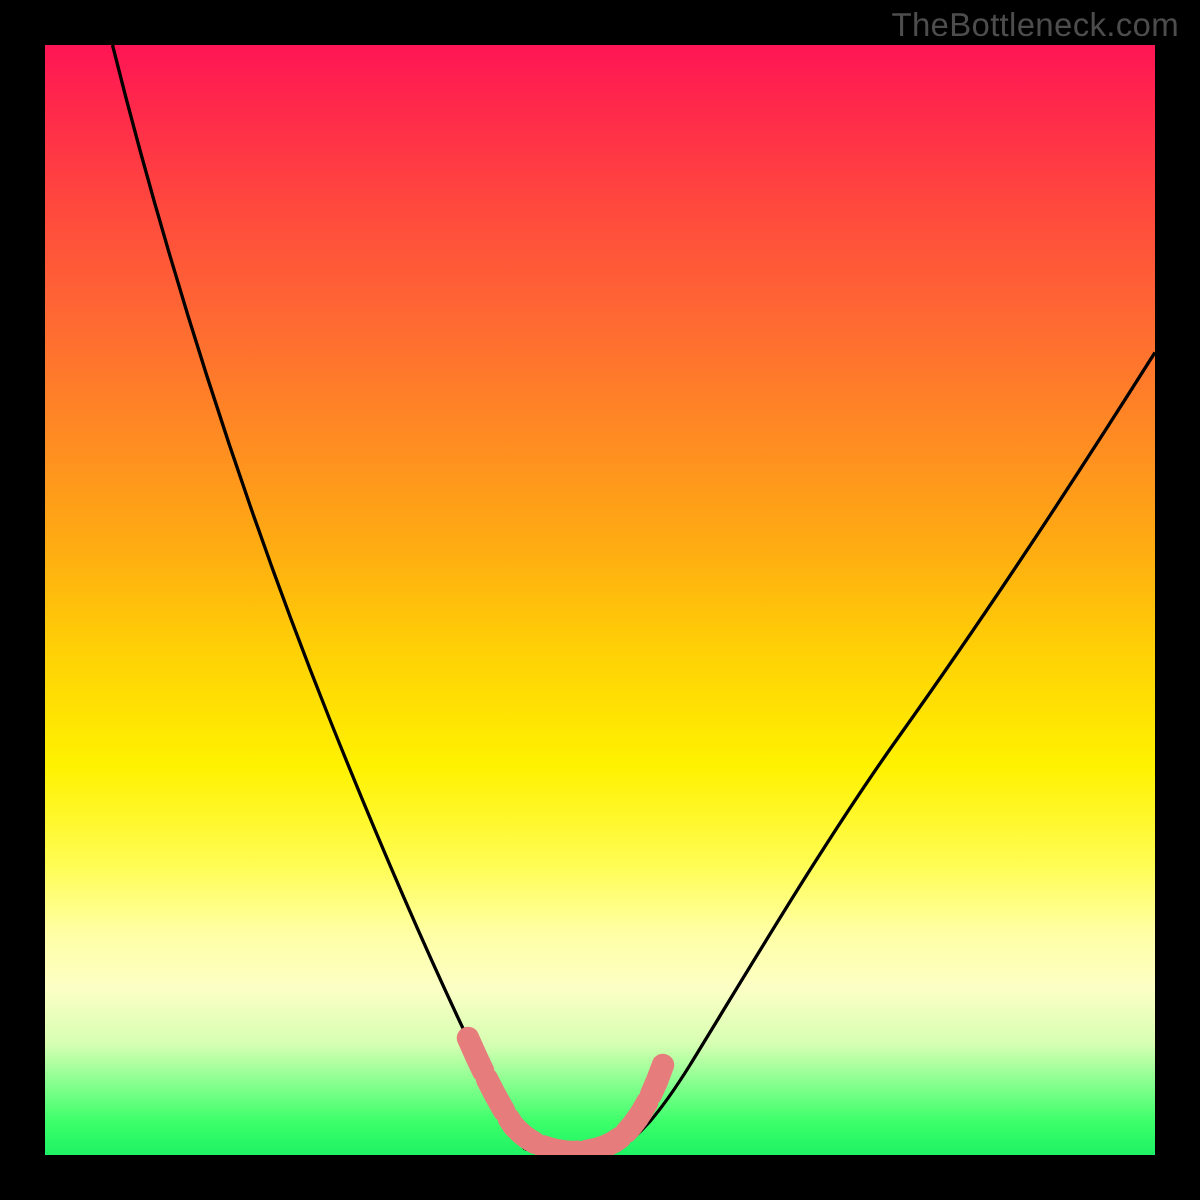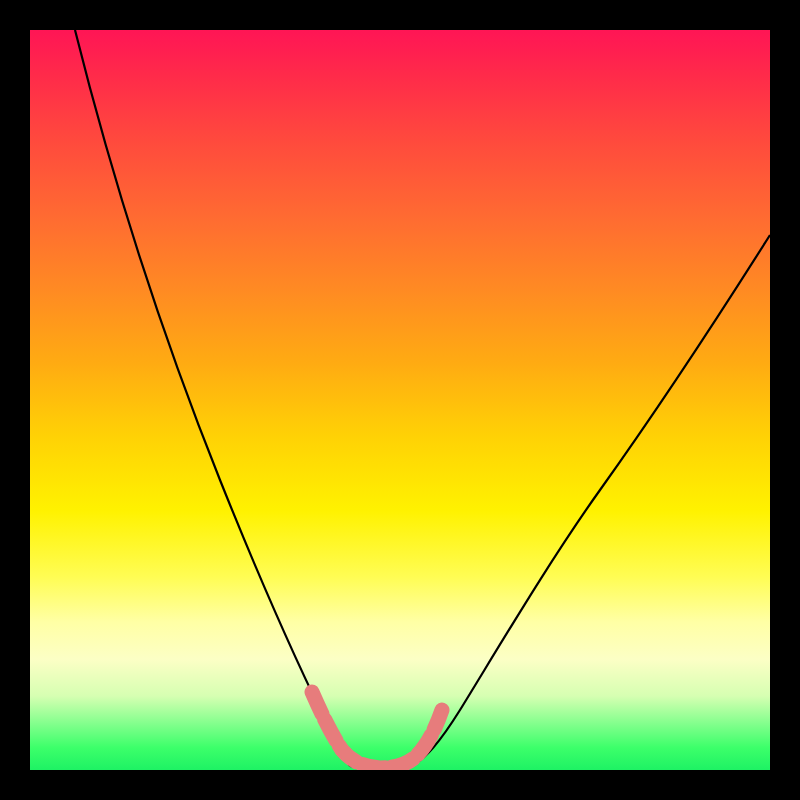--- a/index.html
+++ b/index.html
@@ -67,20 +67,21 @@
     font-size: 22px;
     letter-spacing: 0.2px;
     user-select: none;
   }
 </style>
 </head>
 <body>
 
 <div class="frame">
 
+  <div class="watermark">TheBottleneck.com</div>
 
   <div class="plot">
     <div class="gradient"></div>
 
     <svg class="curve-layer" viewBox="0 0 740 740" preserveAspectRatio="none">
 
       <path d="M 45 0
                C 80 140, 130 300, 190 450
                C 230 550, 270 640, 305 710
                C 312 724, 318 733, 320 736" fill="none" stroke="#000" stroke-width="2.2"></path>

